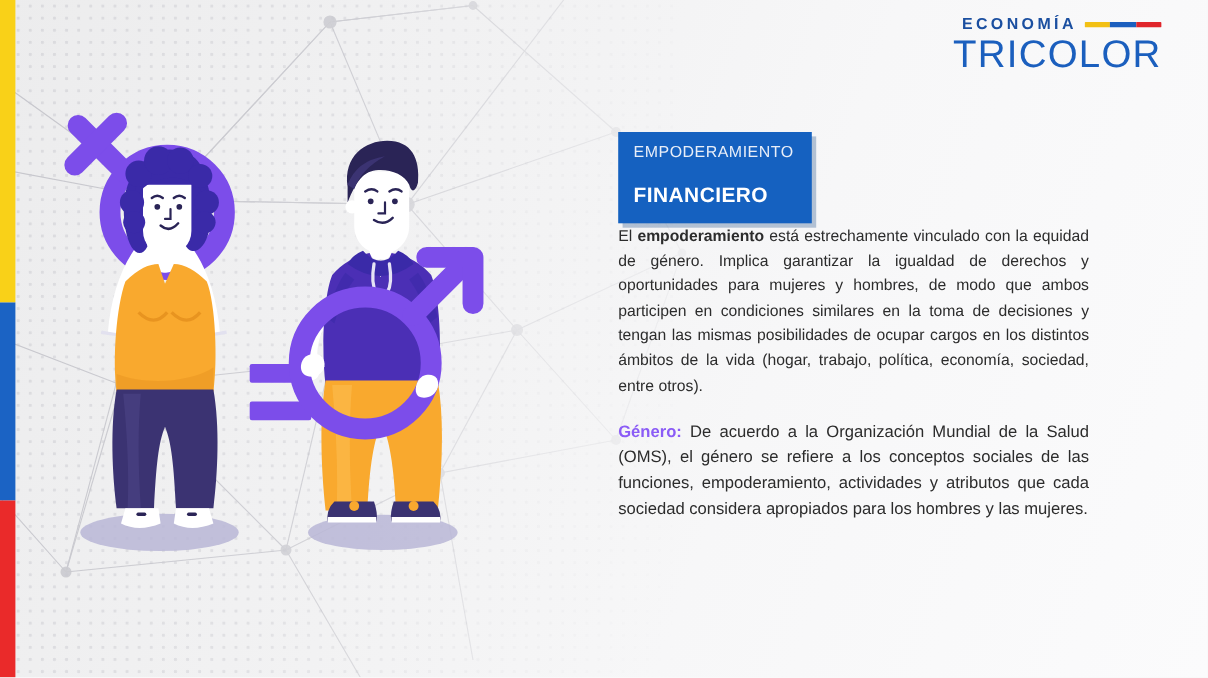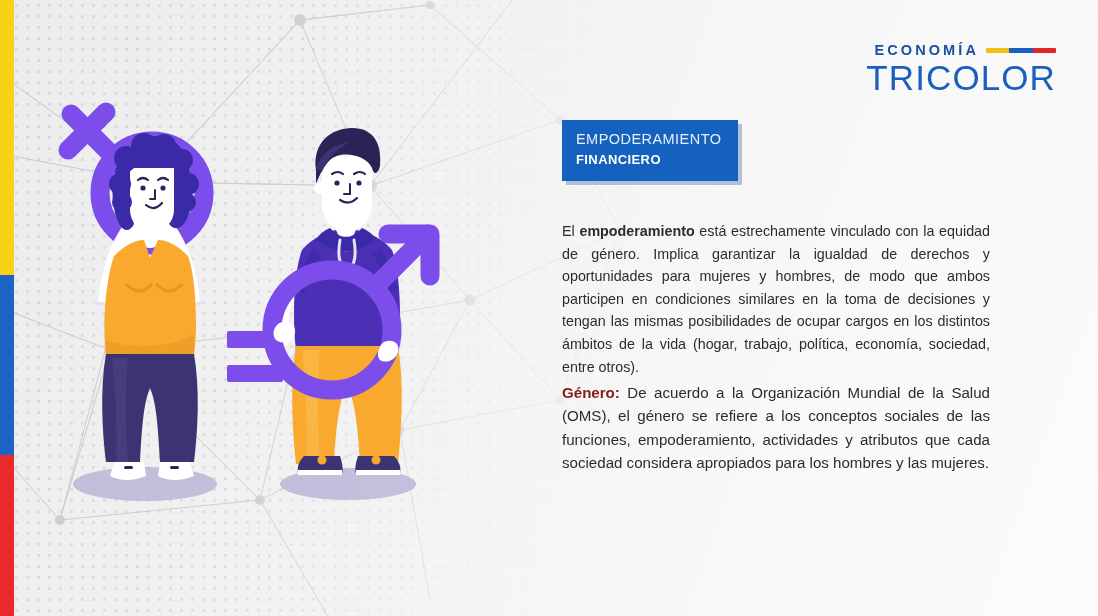--- a/index.html
+++ b/index.html
@@ -36,21 +36,21 @@
     width: 700px; height: 616px;
     -webkit-mask-image: linear-gradient(100deg, rgba(0,0,0,1) 0%, rgba(0,0,0,.8) 40%, rgba(0,0,0,.3) 70%, rgba(0,0,0,0) 95%);
             mask-image: linear-gradient(100deg, rgba(0,0,0,1) 0%, rgba(0,0,0,.8) 40%, rgba(0,0,0,.3) 70%, rgba(0,0,0,0) 95%);
   }
 
   
   .flag { position: absolute; left: 0; top: 0; width: 14px; height: 616px; }
   .flag span { display: block; width: 100%; }
 
   
-  .logo { position: absolute; right: 42px; top: 42px; text-align: left; }
+  .logo { position: absolute; right: 42px; top: 14px; text-align: left; }
   .logo-top { display: flex; align-items: center; justify-content: flex-end; gap: 7px; }
   .logo-eco {
     font-size: 14.5px; font-weight: bold; letter-spacing: 3.1px;
     color: #1b4fa0;
   }
   .logo-bar { display: flex; height: 5px; width: 70px; border-radius: 1px; overflow: hidden; }
   .logo-bar i { display: block; height: 100%; }
   .logo-main {
     font-size: 35px; font-weight: normal; letter-spacing: 1.1px;
     color: #1b5fbe; line-height: 1; margin-top: 2px;
@@ -61,33 +61,33 @@
     position: absolute; left: 562px; top: 120px;
     background: #1561c0;
     padding: 10px 16px 13px 14px;
     min-width: 176px;
     box-shadow: 4px 4px 0 rgba(20,70,130,.30);
   }
   .badge-kicker {
     color: #e8eef8; font-size: 14.5px; letter-spacing: .45px; line-height: 1.25;
   }
   .badge-title {
-    color: #ffffff; font-size: 13px; font-weight: bold; letter-spacing: .4px;
-    line-height: 1.22; margin-top: 4px;
+    color: #ffffff; font-size: 19px; font-weight: bold; letter-spacing: .4px;
+    line-height: 1.22; margin-top: 19px;
   }
 
   
   .para {
     position: absolute; left: 562px; width: 428px;
     color: #2c2c2c; text-align: justify;
   }
-  .para-1 { top: 220px; font-size: 14.3px; line-height: 22.6px; }
+  .para-1 { top: 204px; font-size: 14.3px; line-height: 22.6px; }
   .para-2 { top: 381px; font-size: 15.1px; line-height: 23.4px; }
   .para b { font-weight: bold; }
-  .lead { color: #7f1d1d; font-weight: bold; }
+  .lead { color: #8b5cf6; font-weight: bold; }
 
   
   .art { position: absolute; left: 40px; top: 88px; width: 470px; height: 430px; }
 </style>
 </head>
 <body>
 
 <div id="slide">
 
   <div class="bg-base"></div>

